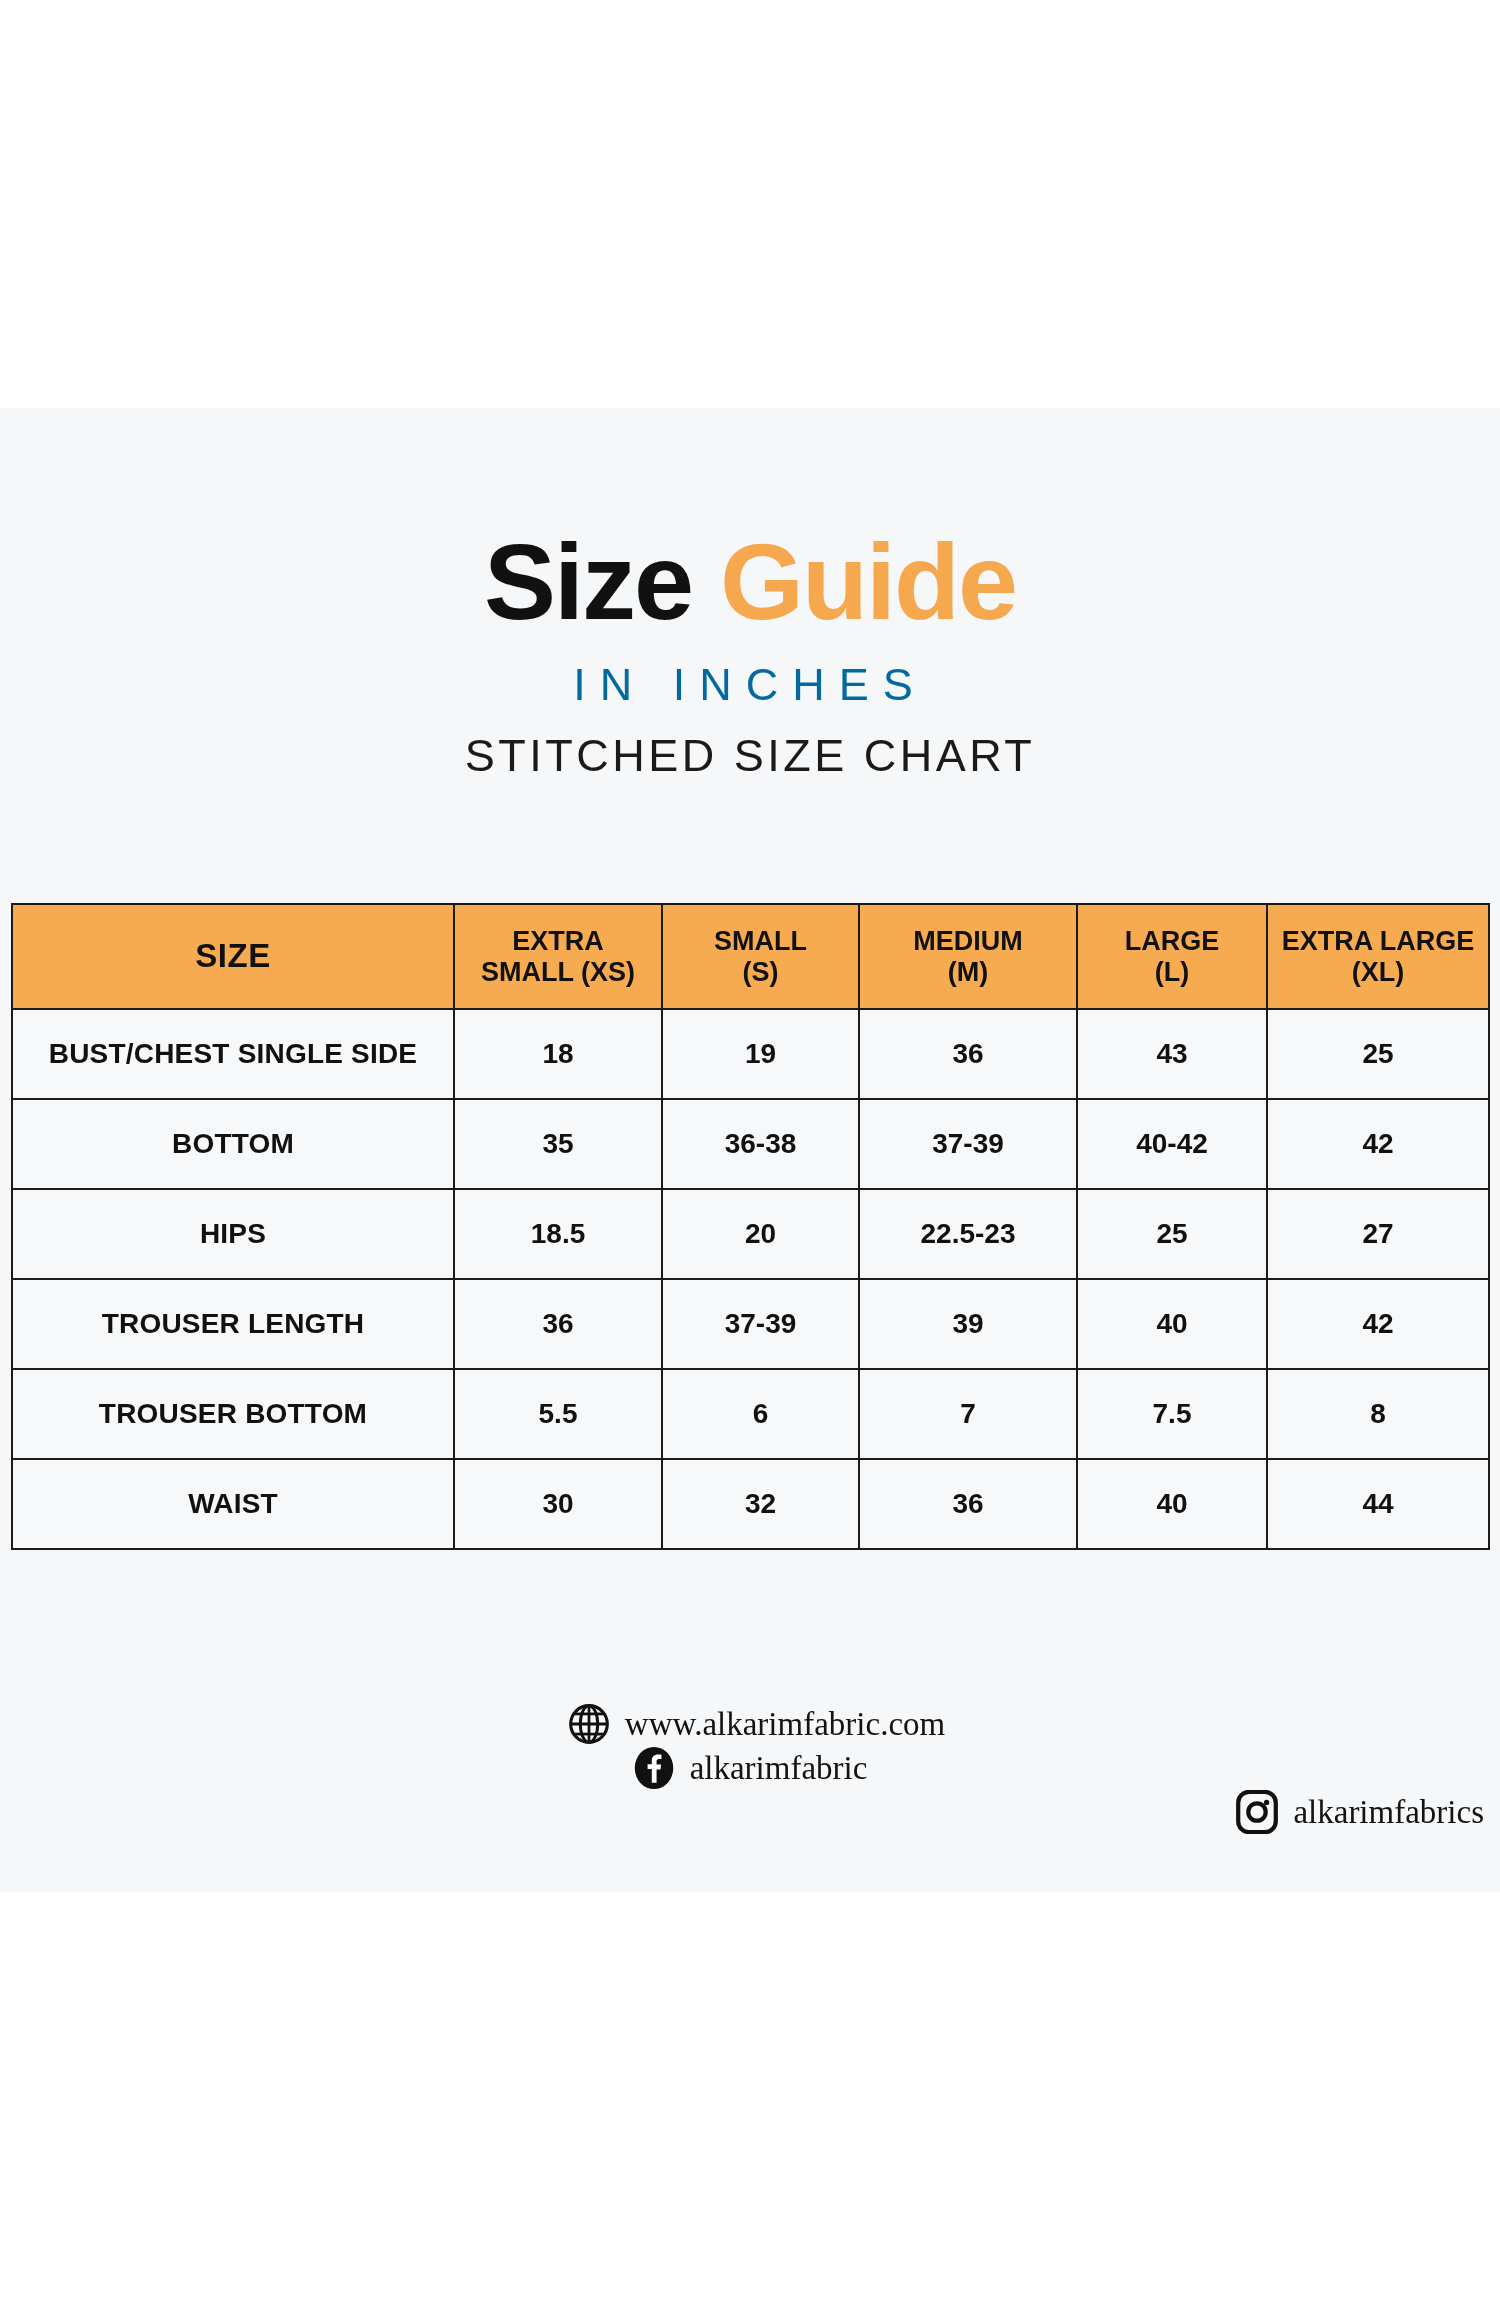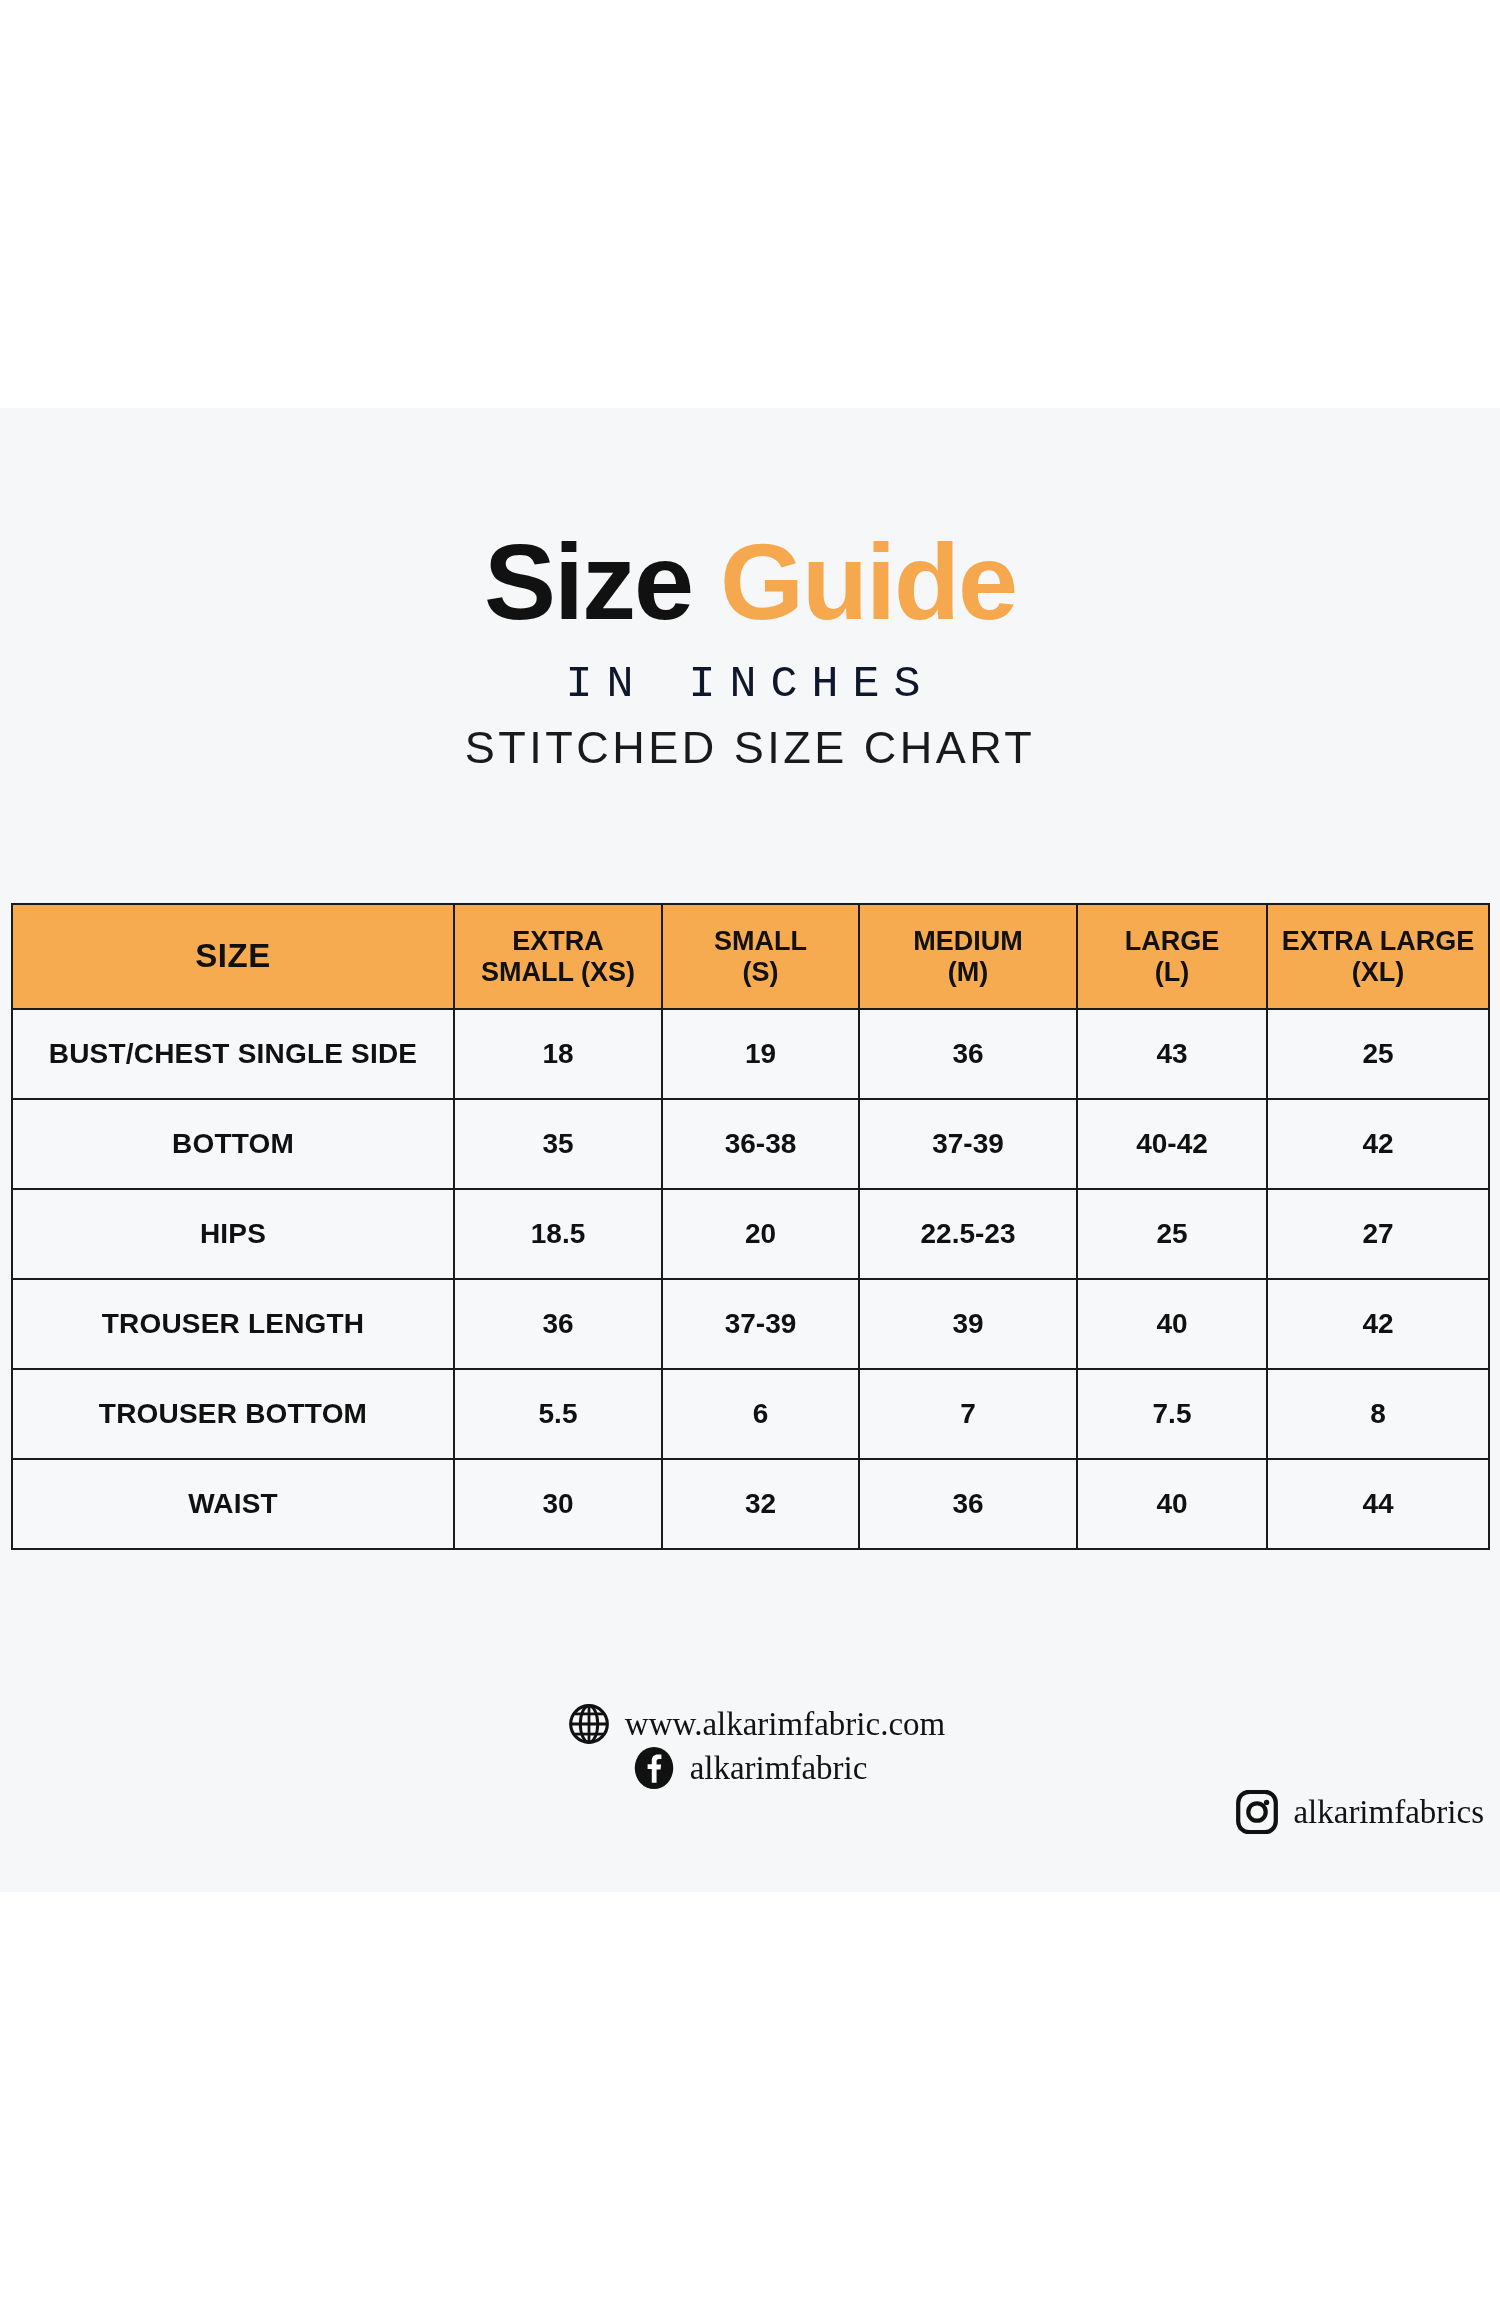--- a/index.html
+++ b/index.html
@@ -45,26 +45,25 @@
     white-space: nowrap;
   }
   .main-title .accent {
     color: #f5a84e;
   }
   .subtitle-1 {
     margin-top: 26px;
     font-size: 45px;
     font-weight: 400;
     letter-spacing: 14px;
-    color: #0f172a;
+    color: #0369a1;
     line-height: 1.0;
-    font-family: Liberation Mono, monospace;
   }
   .subtitle-2 {
-    margin-top: 18px;
+    margin-top: 26px;
     font-size: 45px;
     font-weight: 300;
     letter-spacing: 3.5px;
     color: #1a1a1a;
     line-height: 1.0;
   }
   
   .table-wrap {
     position: absolute;
     left: 11px;

